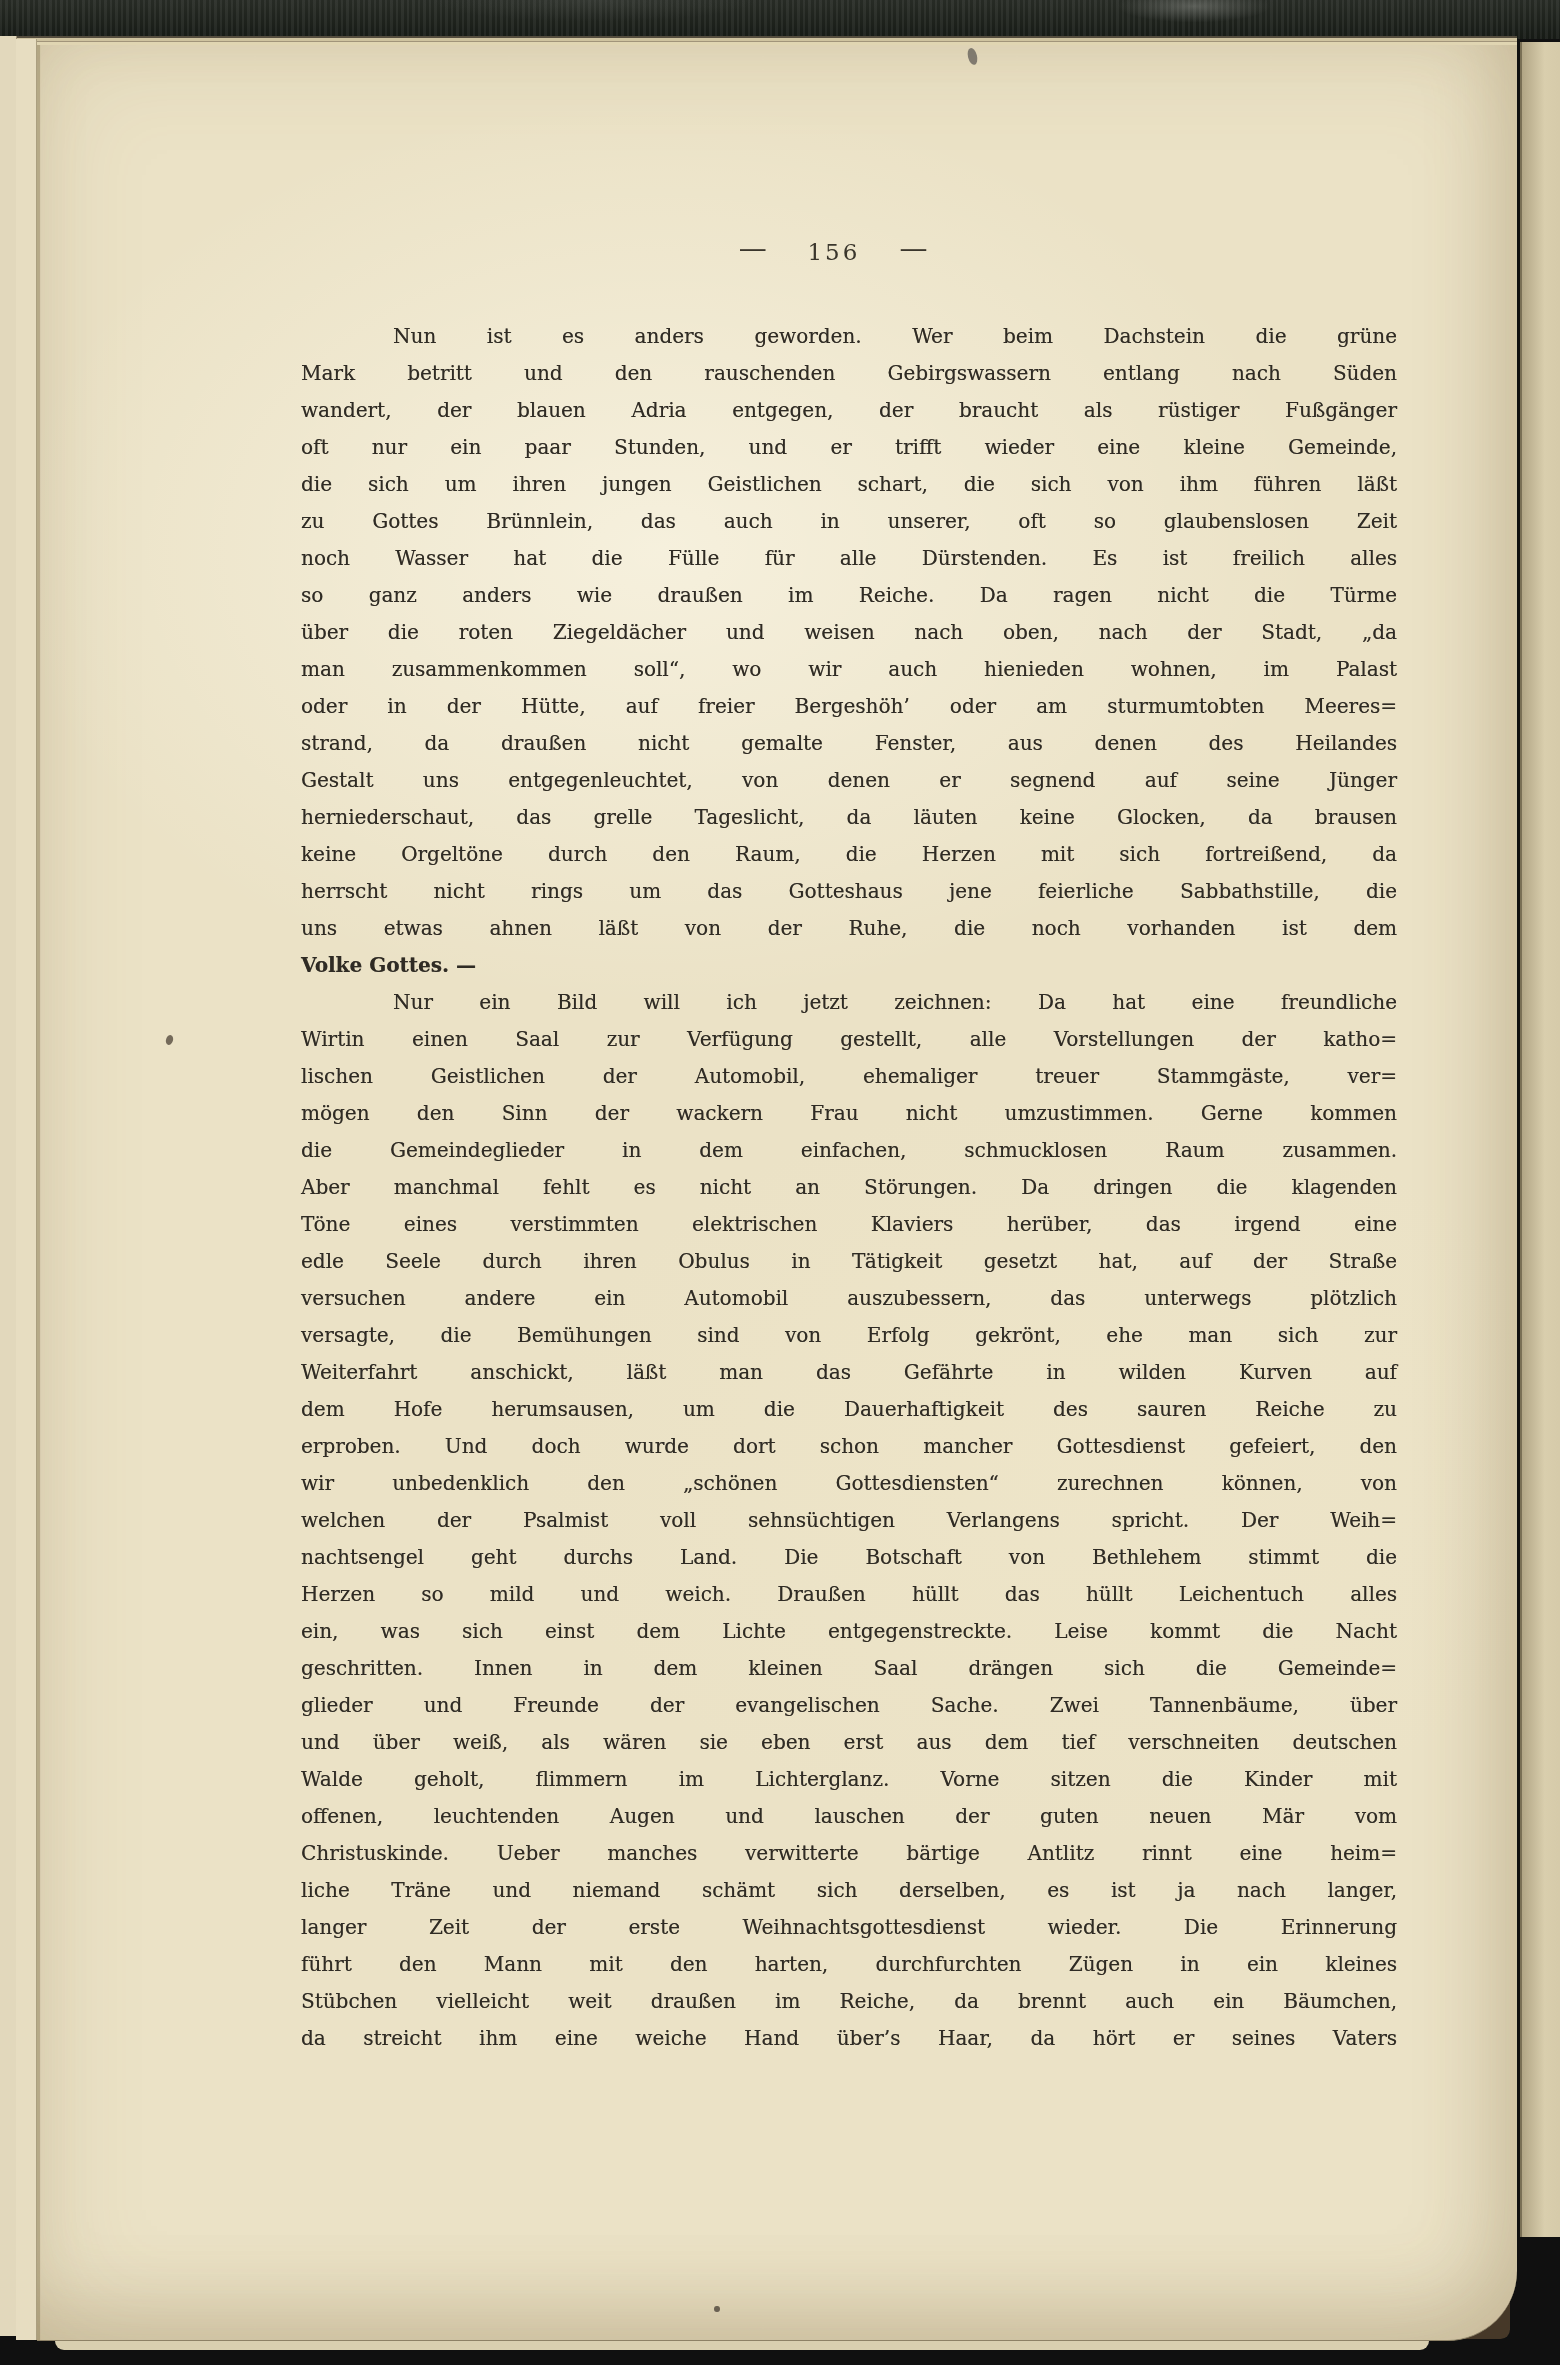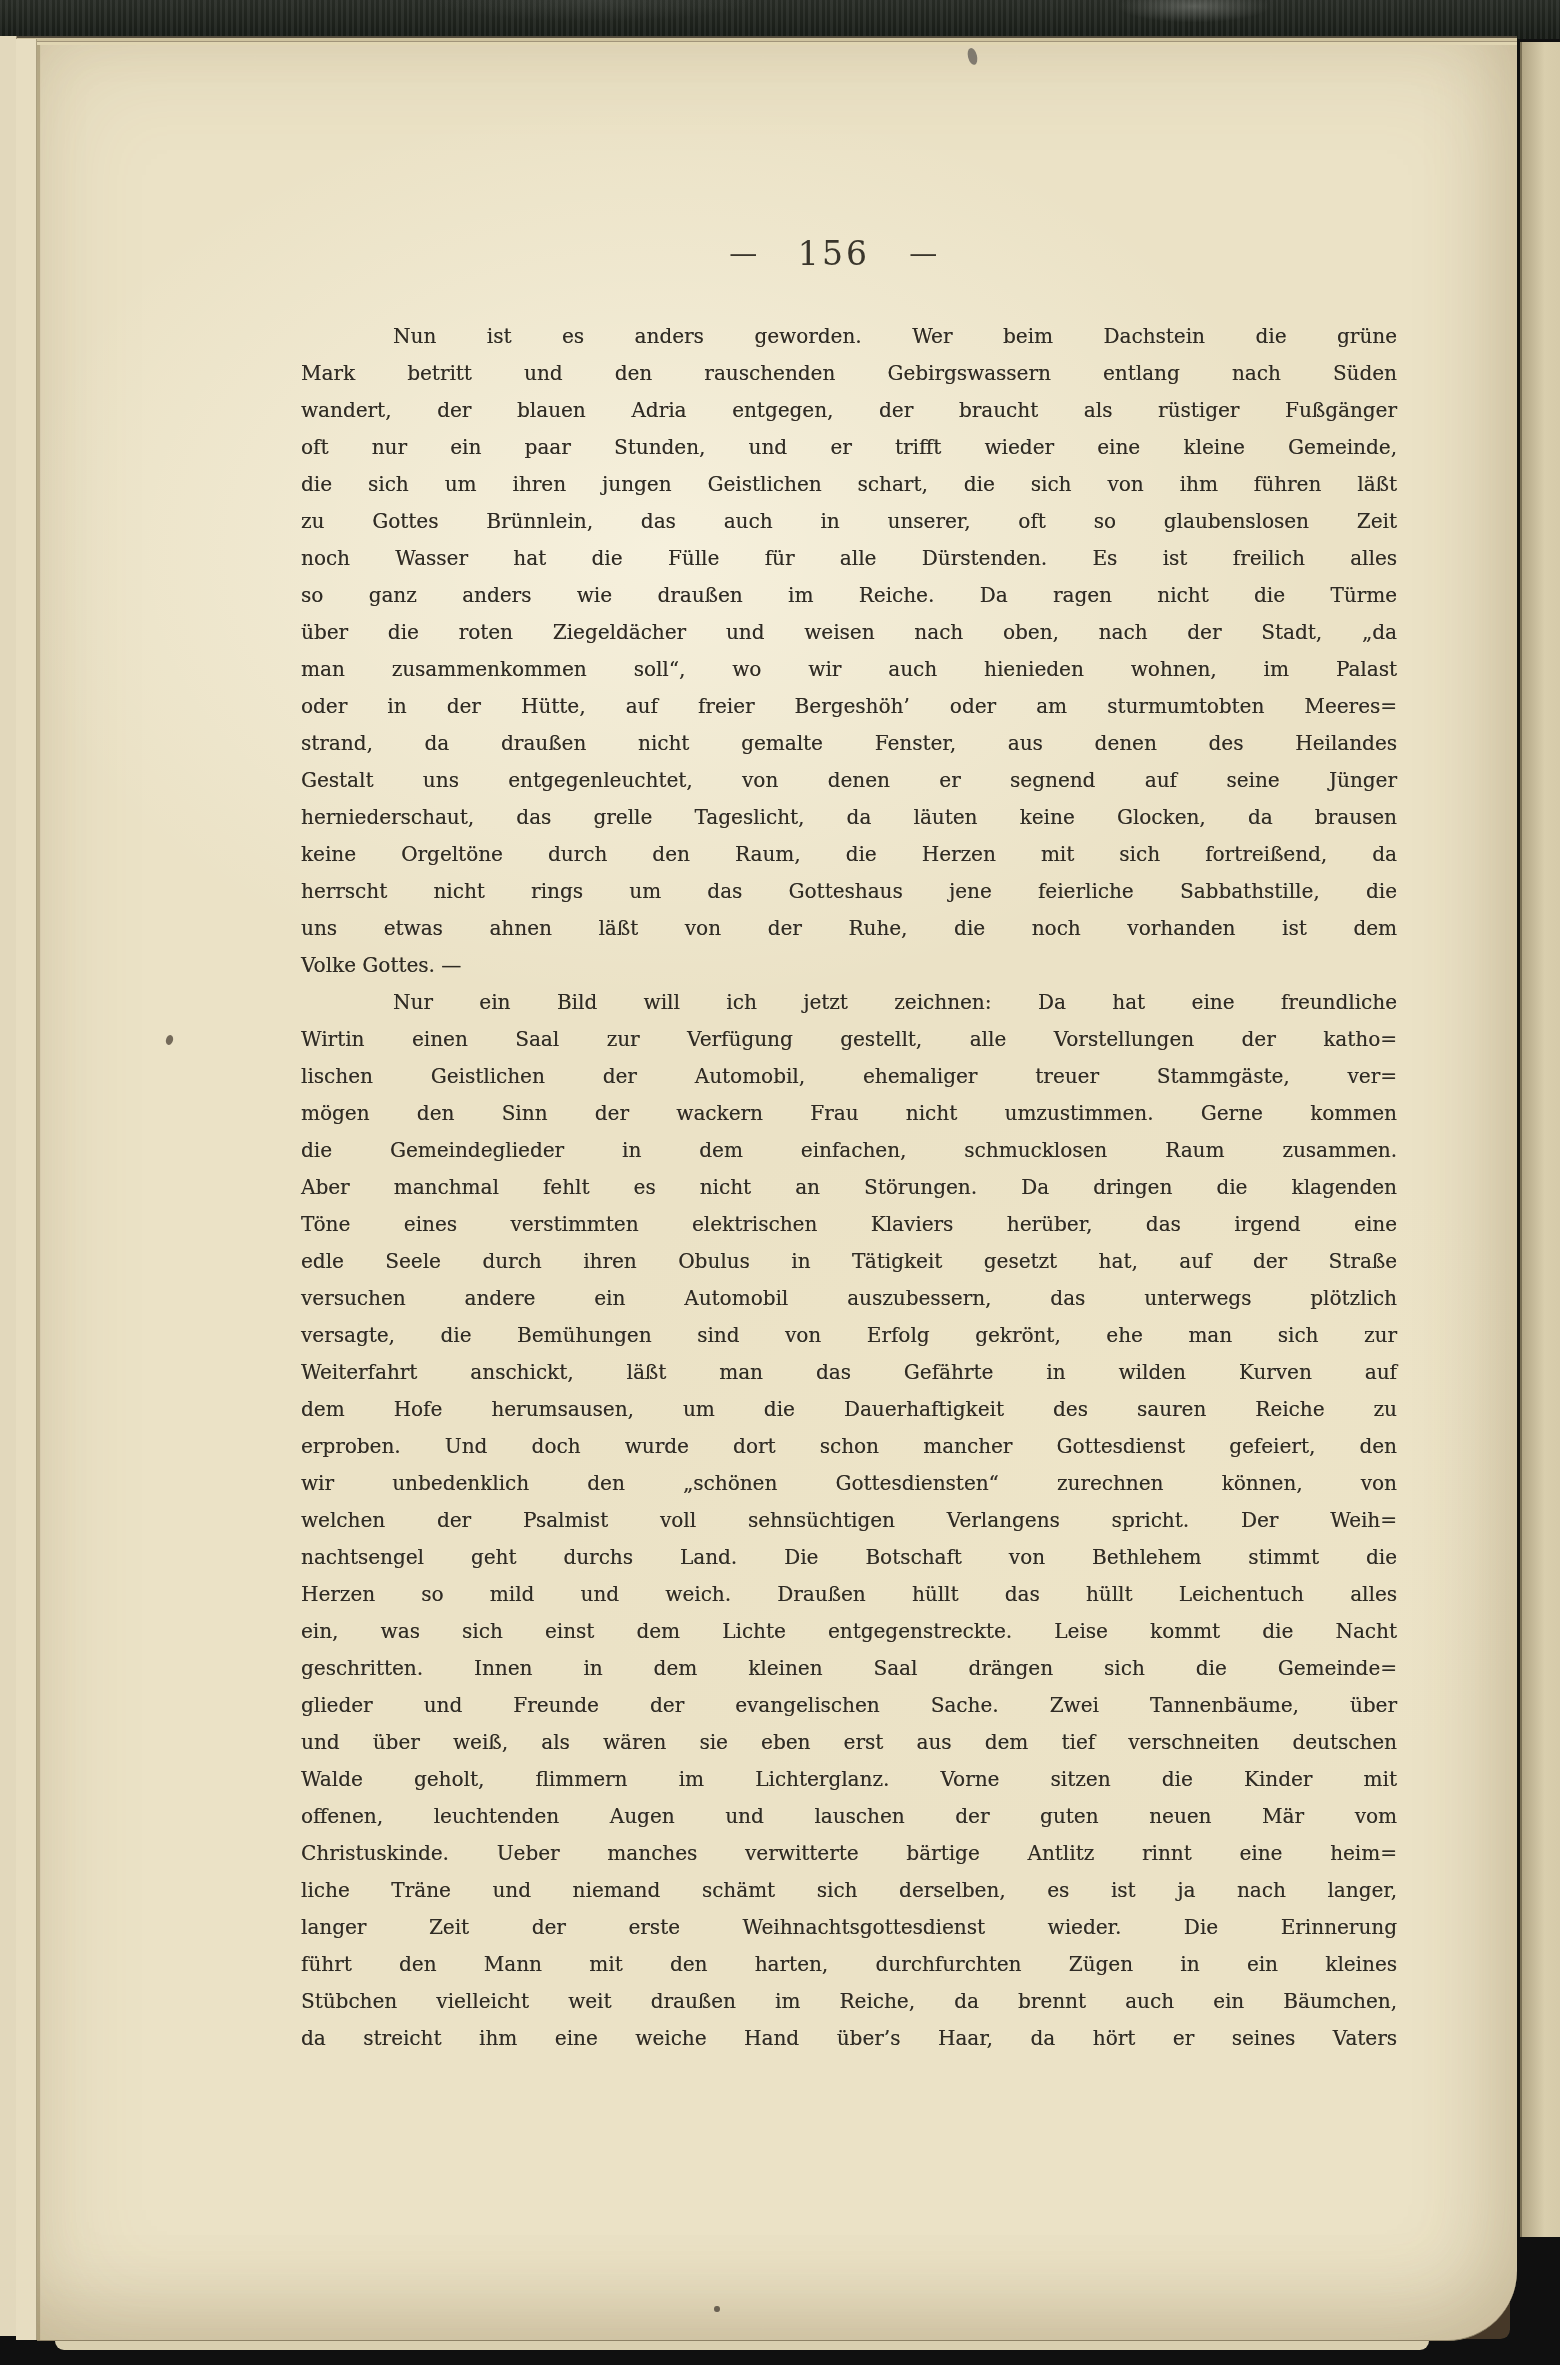--- a/index.html
+++ b/index.html
@@ -108,21 +108,21 @@
     text-align: center;
     color: #3a362c;
     z-index: 3;
   }
   .folio .dash {
     font-size: 28px;
     letter-spacing: 1.6px;
     position: relative; top: -2.3px;
   }
   .folio .num {
-    font-size: 33px;
+    font-size: 23px;
     margin: 0 39px;
     letter-spacing: 3.1px;
   }
 
   
   .text-block {
     position: absolute;
     left: 301px; top: 318px;
     width: 1096px;
     z-index: 3;
@@ -132,21 +132,21 @@
     font-size: 20px;
     line-height: 37px;
     height: 37px;
     white-space: normal;
     text-align: justify;
     text-align-last: justify;
     overflow: visible;
     text-shadow: 0.2px 0 0 rgba(47,43,36,0.55);
   }
   .text-line.indent { padding-left: 92px; }
-  .text-line.end { text-align-last: left; }
+  .text-line.end { text-align-last: left; font-weight: bold; }
 
   
   .speck { position: absolute; border-radius: 50%; z-index: 4; }
   .speck-a { left: 968px; top: 48px;  width: 8.6px; height: 17px; background: #6f6a62; transform: rotate(-14deg); opacity: .85; }
   .speck-b { left: 166px;  top: 1035px; width: 7px;  height: 10px; background: #675d4e; transform: rotate(18deg); opacity: .9; }
   .speck-c { left: 714px;  top: 2306px; width: 5.5px;  height: 6.2px;  background: #5d5448; opacity: .9; }
 </style>
 </head>
 <body>
 

